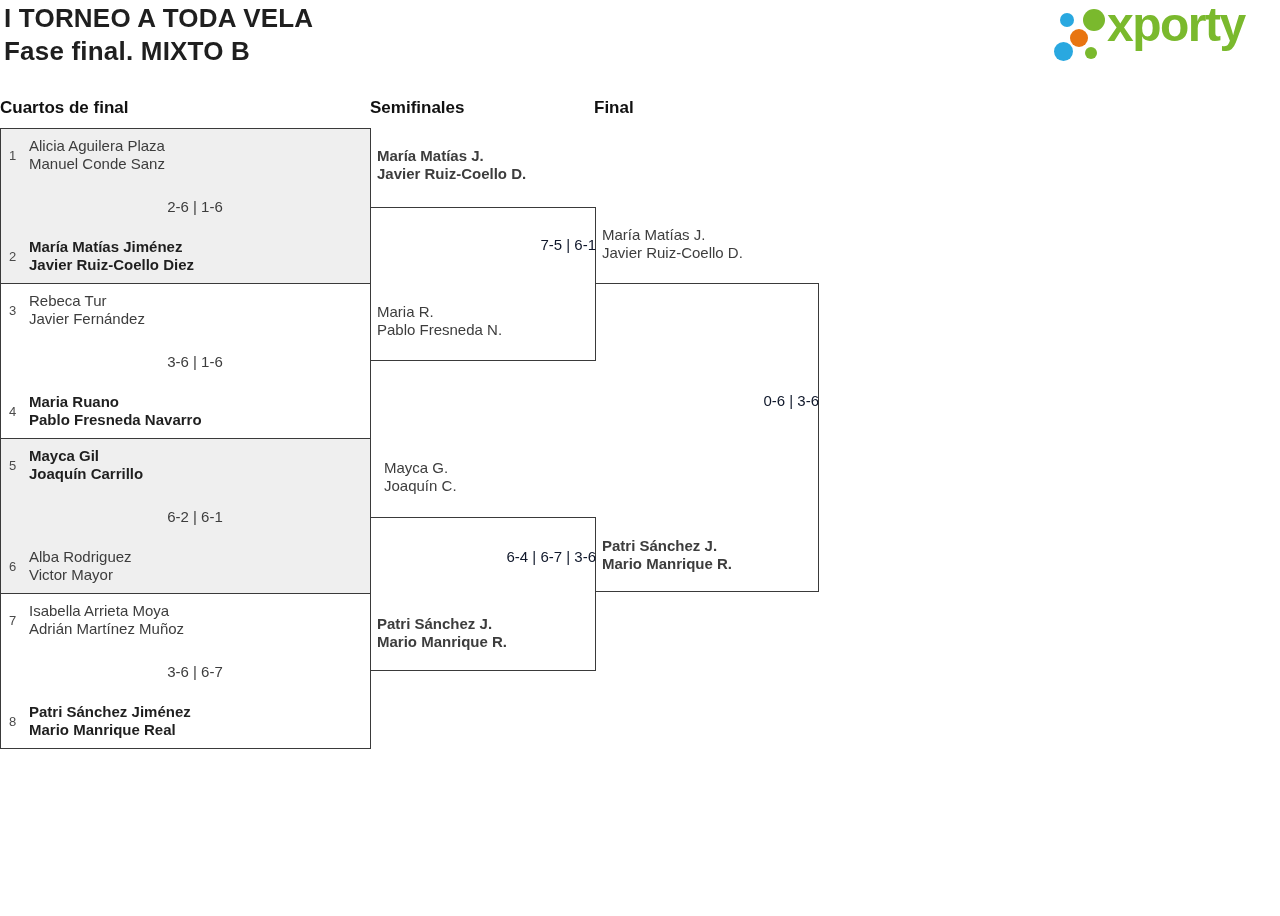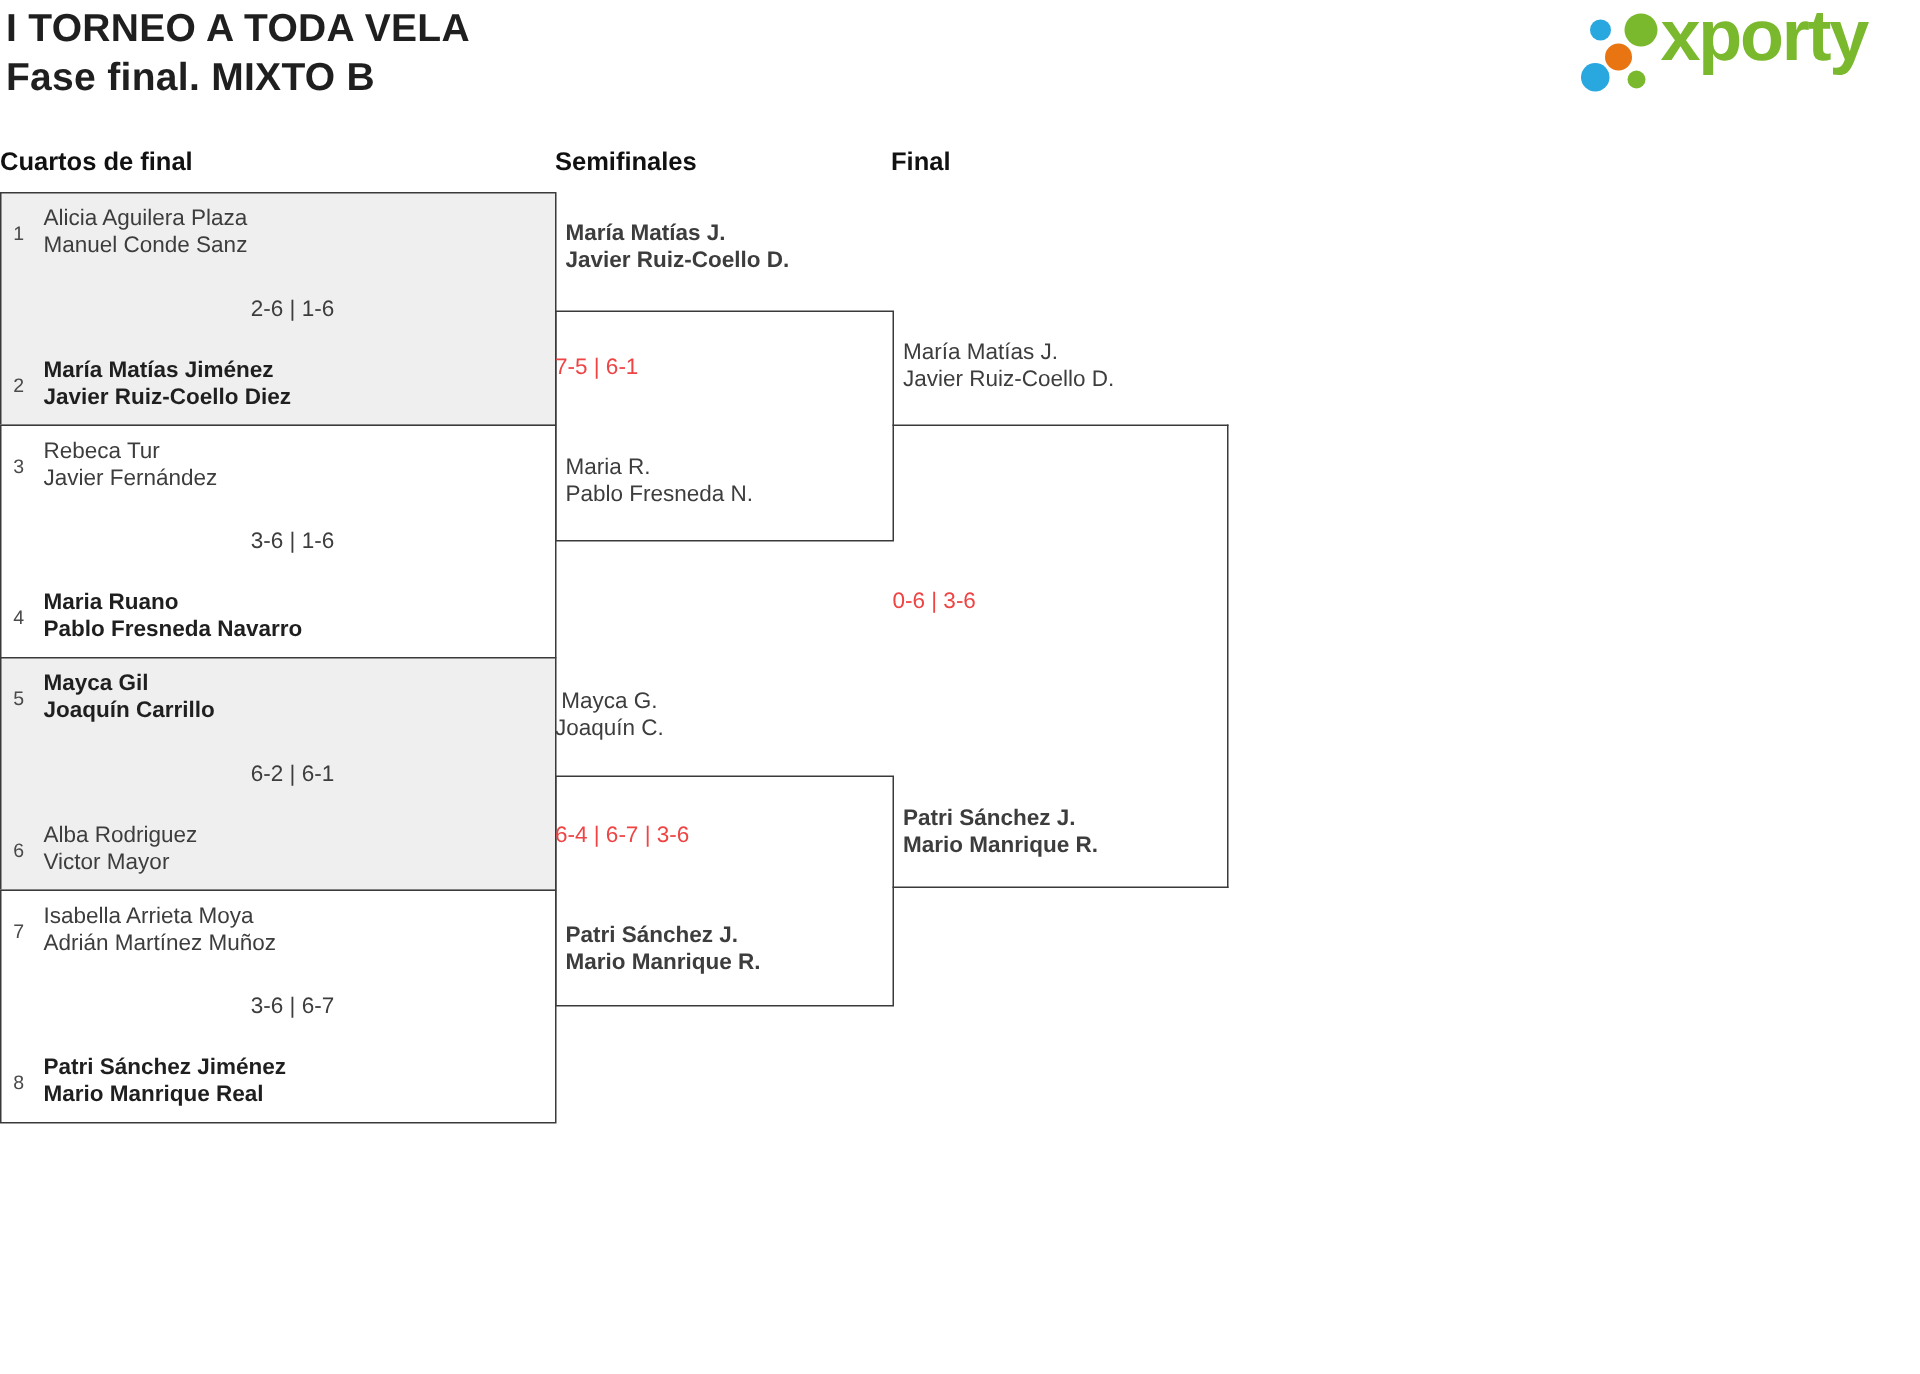--- a/index.html
+++ b/index.html
@@ -139,30 +139,30 @@
   .float-team {
     position: absolute;
     font-size: 15px;
     line-height: 18px;
     color: #3d3d3d;
   }
   .float-team span { display: block; white-space: nowrap; }
 
   .float-score {
     position: absolute;
-    text-align: left;
+    text-align: right;
     font-size: 15px;
-    color: #ef4444;
+    color: #0f172a;
   }
 
   .sf1-team-top    { left: 377px; top: 147px; }
   .sf1-score       { left: 370px; top: 236px; width: 226px; }
   .sf1-team-bottom { left: 377px; top: 303px; }
 
-  .sf2-team-top    { left: 370px; top: 459px; text-align: center; }
+  .sf2-team-top    { left: 384px; top: 459px; }
   .sf2-score       { left: 370px; top: 548px; width: 226px; }
   .sf2-team-bottom { left: 377px; top: 615px; }
 
   .final-team-top    { left: 602px; top: 226px; }
   .final-score       { left: 595px; top: 392px; width: 224px; }
   .final-team-bottom { left: 602px; top: 537px; }
 </style>
 </head>
 <body>
 

